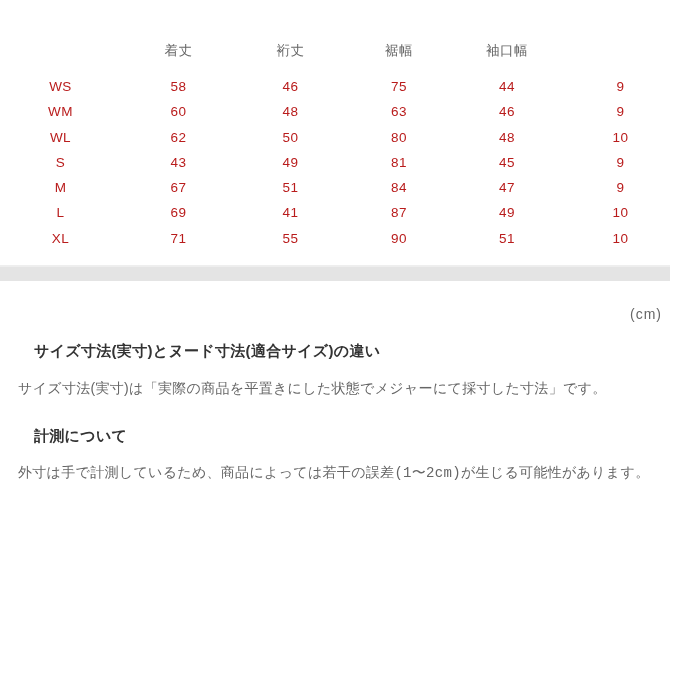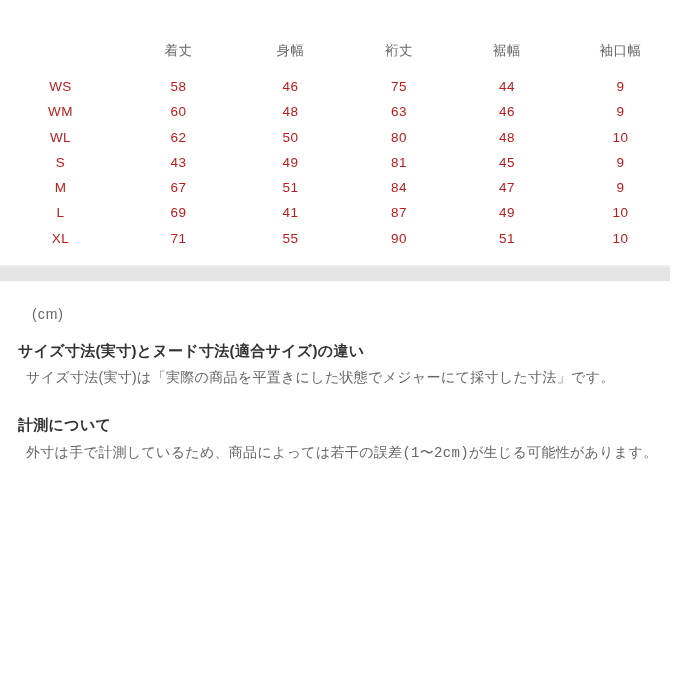--- a/index.html
+++ b/index.html
@@ -48,62 +48,61 @@
     background: #e4e4e4;
     border-top: 2px solid #eeeeee;
   }
 
   
   .cm-note {
     margin-top: 25px;
     padding-right: 18px;
     height: 16px;
     line-height: 16px;
-    text-align: left;
+    text-align: right;
     font-size: 14px;
     letter-spacing: 1px;
     color: #666666;
     padding-left: 32px;
   }
 
   
   .sections {
     padding-left: 18px;
     padding-right: 12px;
   }
   .sec-heading {
-    margin: 0;
+    margin: 16px;
     font-size: 15px;
     line-height: 16px;
     font-weight: bold;
     color: #333333;
     letter-spacing: 0.3px;
   }
   .sec-heading.first { margin-top: 21px; }
   .sec-heading.second { margin-top: 25px; }
-  .sec-body { margin: 8px; }
+  .sec-body { margin: 0; }
   .sec-body.first { margin-top: 5px; }
   .sec-body.second { margin-top: 7px; font-family: Liberation Mono, monospace; }
   .sec-body p {
     margin: 0;
     font-size: 14px;
     line-height: 27.5px;
     color: #666666;
     letter-spacing: 0.3px;
     white-space: nowrap;
   }
 </style>
 </head>
 <body>
 
 <div class="size-table">
   <div class="trow thead">
     <div class="tcell"></div>
     <div class="tcell">着丈</div>
-    <div class="tcell">身幅</div>
     <div class="tcell">裄丈</div>
     <div class="tcell">裾幅</div>
     <div class="tcell">袖口幅</div>
   </div>
 
   <div class="trow">
     <div class="tcell">WS</div>
     <div class="tcell">58</div>
     <div class="tcell">46</div>
     <div class="tcell">75</div>

